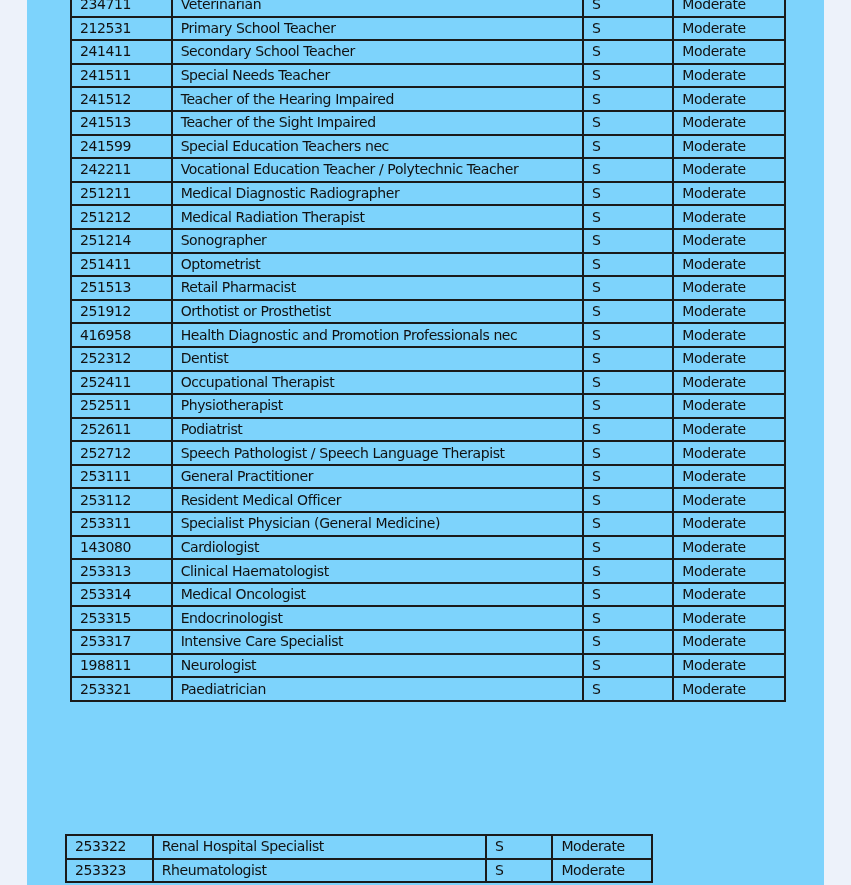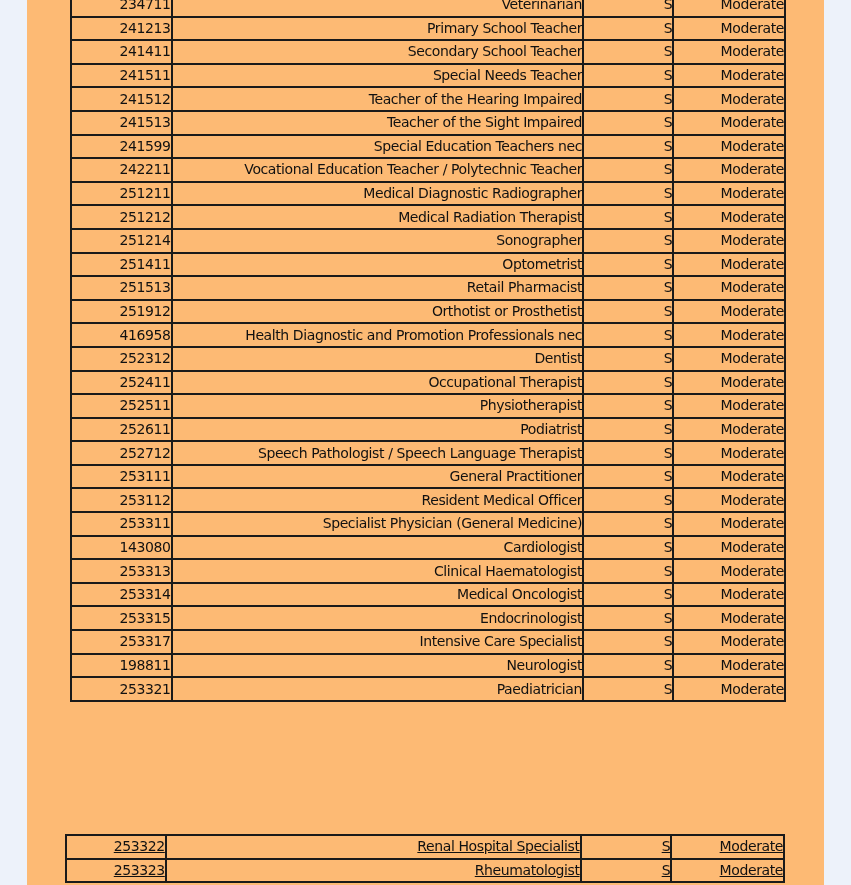--- a/index.html
+++ b/index.html
@@ -4,39 +4,38 @@
 <style>
   html, body { margin: 0; padding: 0; }
   body {
     width: 851px; height: 885px; overflow: hidden;
     background: #edf2fa;
     font-family: "Liberation Sans", sans-serif;
     position: relative;
   }
   .page {
     position: absolute; left: 27px; top: 0; width: 797px; height: 885px;
-    background: #fdba74;
-    text-align: right;
+    background: #7dd3fc;
   }
   table {
     position: absolute; border-collapse: collapse;
     font-family: "DejaVu Sans", sans-serif;
     font-size: 14px; color: #111;
     letter-spacing: -0.4px;
   }
   td {
     border: 2px solid #1a1a1a;
     height: 21.6px; padding: 0 0 0 8px;
     vertical-align: middle; white-space: nowrap;
     line-height: 21px;
   }
   #t1 { left: 43px; top: -8px; width: 716px; }
   #t1 col.c1 { width: 101px; } #t1 col.c2 { width: 412px; }
   #t1 col.c3 { width: 91px; } #t1 col.c4 { width: 112px; }
-  #t2 { left: 38px; top: 834px; width: 720px; text-decoration: underline; }
+  #t2 { left: 38px; top: 834px; width: 588px; }
   #t2 col.c1 { width: 100px; } #t2 col.c2 { width: 416px; }
   #t2 col.c3 { width: 91px; } #t2 col.c4 { width: 113px; }
 </style>
 </head>
 <body>
 
 <div class="page">
   <table id="t1">
     <colgroup>
         <col class="c1">
@@ -45,21 +44,21 @@
         <col class="c4">
       </colgroup>
     <tbody id="t1-body">
         <tr>
           <td>234711</td>
           <td>Veterinarian</td>
           <td>S</td>
           <td>Moderate</td>
         </tr>
         <tr>
-          <td>241213</td>
+          <td>212531</td>
           <td>Primary School Teacher</td>
           <td>S</td>
           <td>Moderate</td>
         </tr>
         <tr>
           <td>241411</td>
           <td>Secondary School Teacher</td>
           <td>S</td>
           <td>Moderate</td>
         </tr>

